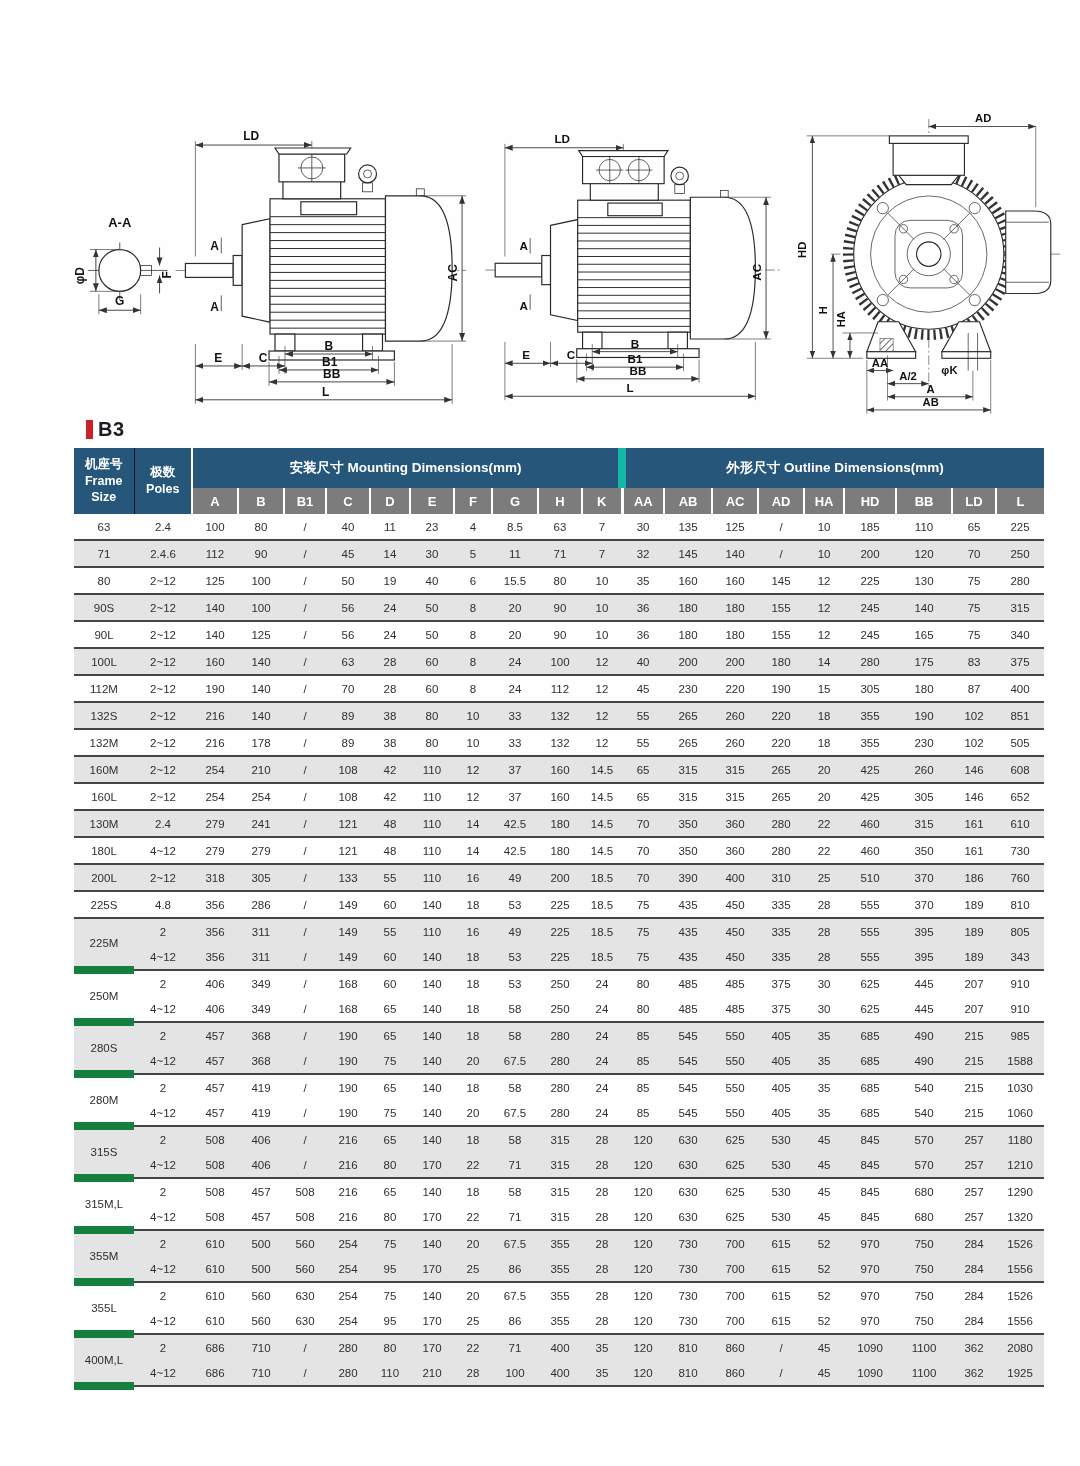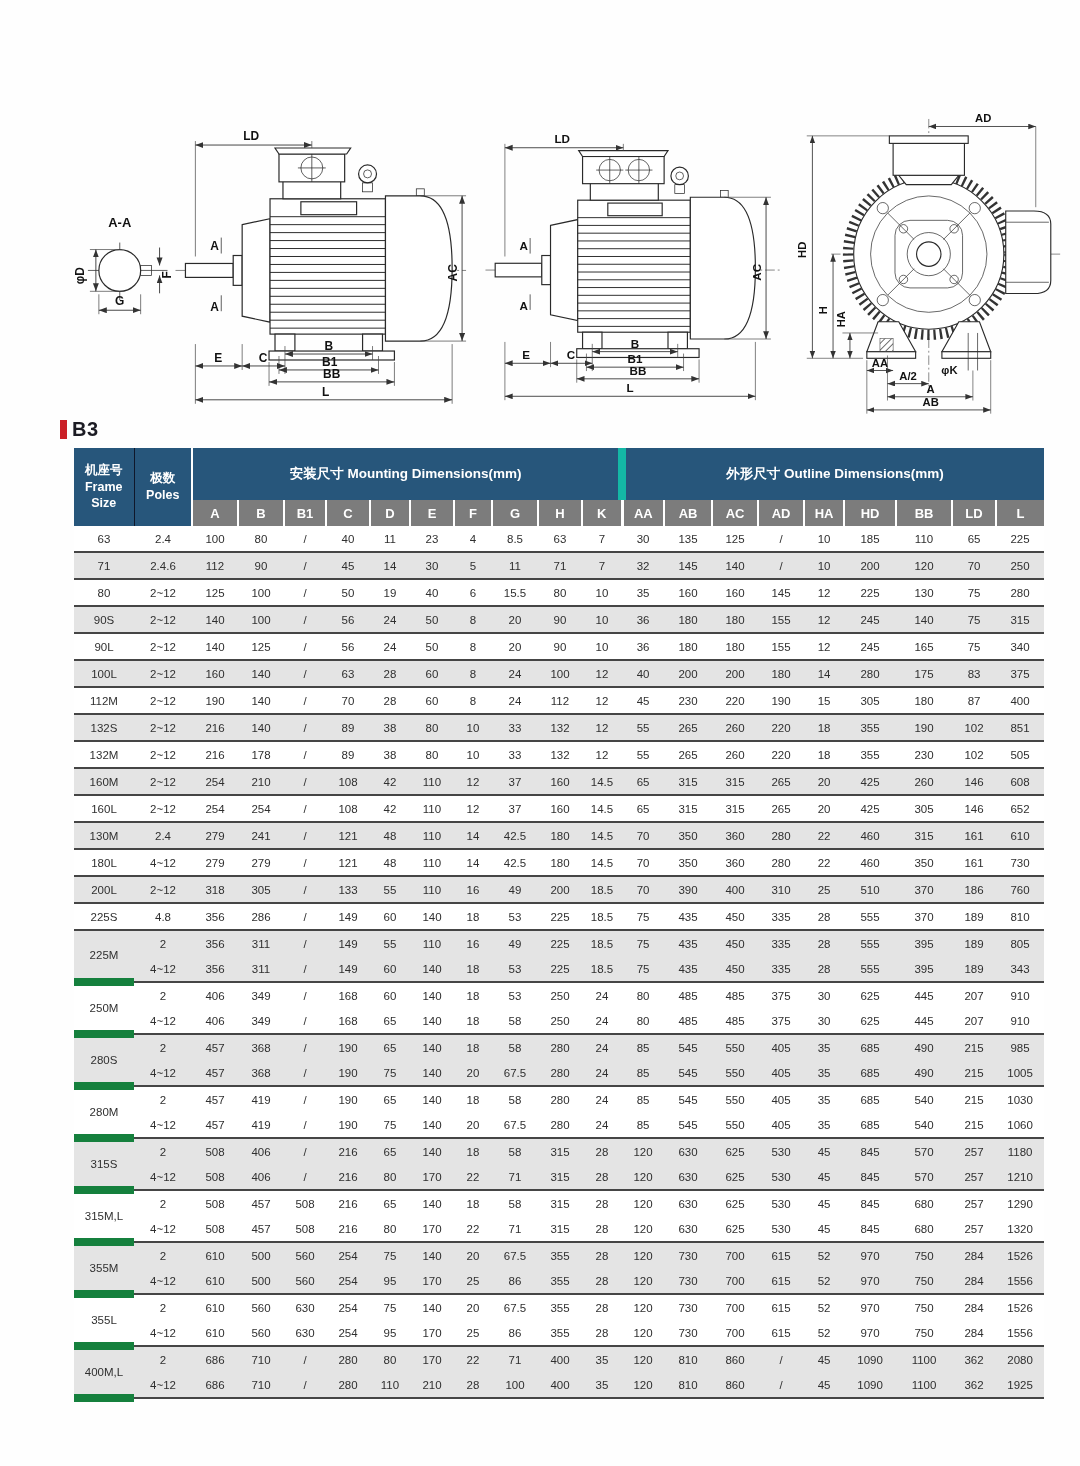--- a/index.html
+++ b/index.html
@@ -11,29 +11,29 @@
   .part{fill:#fff;stroke:#2a2a2a;stroke-width:1.2;}
   .thin{fill:none;stroke:#2a2a2a;stroke-width:.75;}
   .fins{fill:none;stroke:#2a2a2a;stroke-width:1;}
   .cl{fill:none;stroke:#666;stroke-width:.8;stroke-dasharray:10 3 2 3;}
   .dim{fill:none;stroke:#333;stroke-width:.9;marker-start:url(#a1);marker-end:url(#a1);}
   .dime{fill:none;stroke:#333;stroke-width:.9;marker-end:url(#a1);}
   .ext{fill:none;stroke:#444;stroke-width:.7;}
   .lbl{font:600 12px "Liberation Sans",sans-serif;fill:#111;}
   .lbl.big{font-size:13px;font-weight:700;}
   
-  .section-header{position:absolute;top:418px;left:60px;display:flex;align-items:center;}
+  .section-header{position:absolute;top:418px;left:86px;display:flex;align-items:center;}
   .red-bar{display:inline-block;width:7px;height:19px;background:#cb2027;margin-right:5px;}
   .section-title{font-size:20px;font-weight:700;color:#1c1c24;letter-spacing:.5px;}
   
   .dim-table{position:absolute;top:448px;left:74px;width:962px;border-collapse:collapse;
              table-layout:fixed;}
   .dim-table th,.dim-table td{padding:0;text-align:center;vertical-align:middle;}
   .hdr-blue{background:#27567b;color:#fff;}
-  .grp{height:52px;font-size:13.5px;font-weight:600;}
+  .grp{height:40px;font-size:13.5px;font-weight:600;}
   .frame-th,.poles-th{font-size:12.5px;font-weight:600;line-height:1.35;}
   .frame-th{border-right:1px solid #0f172a;}
   .poles-th{border-right:0;}
   .mount-grp{border-left:2px solid #fff;}
   .outline-grp{border-left:8px solid #14b8a6;}
   .col-letter{background:#7c7c7c;color:#fff;height:26px;font-size:13px;font-weight:700;
               border-left:2px solid #fff;}
   .col-letter.split{border-left:3px solid #fff;}
   .dim-table tbody td{height:25px;font-size:11.5px;color:#2f2f2f;background:#fff;}
   .dim-table tbody tr.stripe td{background:#e4e4e4;}
@@ -804,21 +804,21 @@
           <td>280</td>
           <td>24</td>
           <td>85</td>
           <td>545</td>
           <td>550</td>
           <td>405</td>
           <td>35</td>
           <td>685</td>
           <td>490</td>
           <td>215</td>
-          <td>1005</td>
+          <td>1588</td>
         </tr>
         <tr class="">
           <td rowspan="2" class="frame-cell">280M</td>
           <td>2</td>
           <td>457</td>
           <td>419</td>
           <td>/</td>
           <td>190</td>
           <td>65</td>
           <td>140</td>

